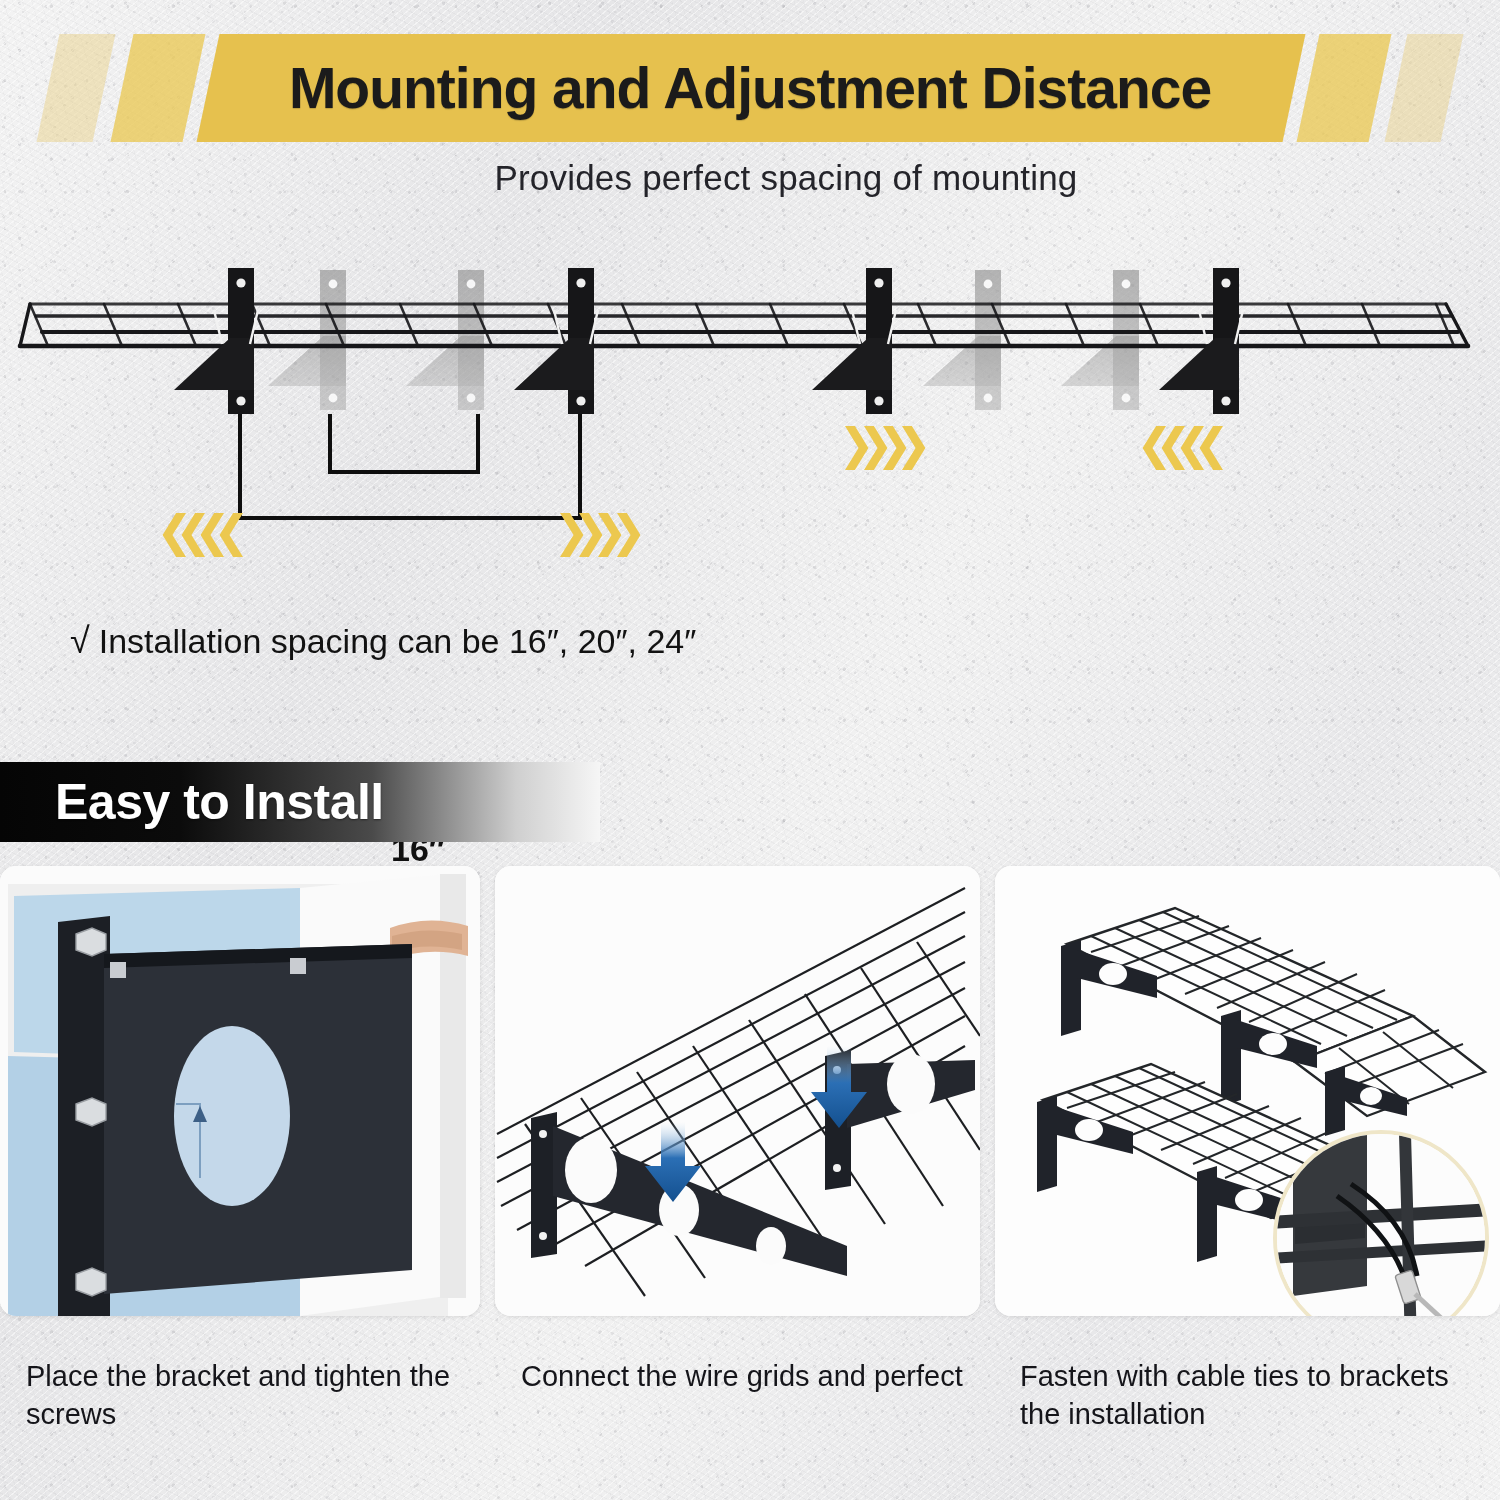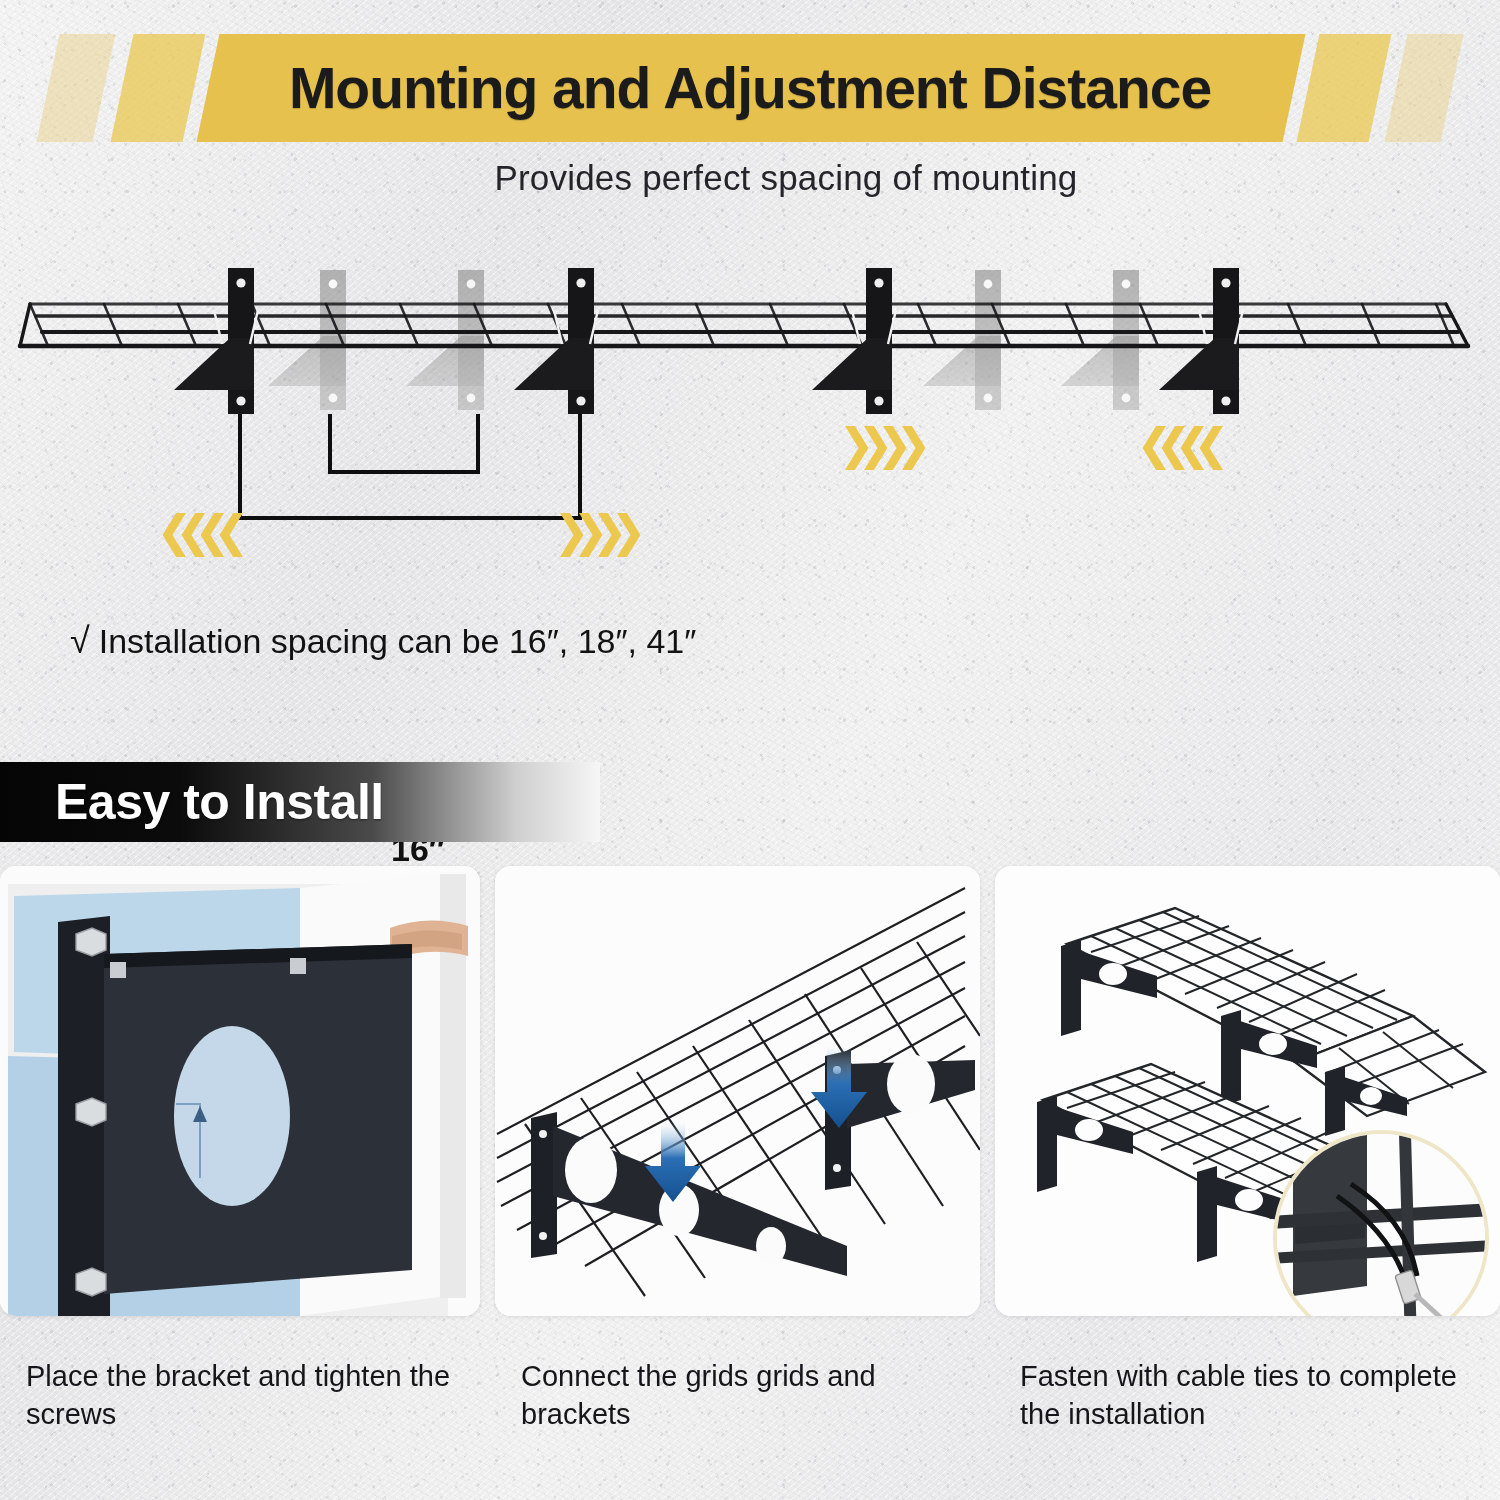--- a/index.html
+++ b/index.html
@@ -283,21 +283,21 @@
   <span></span>
 </div>
 <div class="chev left" id="chev-tr2">
   <span></span>
   <span></span>
   <span></span>
   <span></span>
 </div>
 
 <div class="check-line">
-  <span class="tick">√</span><span>Installation spacing can be 16″, 18″, 41″</span>
+  <span class="tick">√</span><span>Installation spacing can be 16″, 20″, 24″</span>
 </div>
 
 <div class="easy-bar">
   <div class="txt">Easy to Install</div>
 </div>
 
 <div class="panels">
 
   <div class="panel" id="panel1">
     <svg viewBox="0 0 480 450" preserveAspectRatio="none">
@@ -476,14 +476,14 @@
           <path d="M342,330 q58,40 72,96" stroke="#101214" stroke-width="5" fill="none"></path>
           <rect x="404" y="406" width="18" height="30" rx="3" fill="#d8d8d8" stroke="#8f8f8f" stroke-width="1.4" transform="rotate(-18 413 421)"></rect>
           <path d="M420,428 L446,452" stroke="#b8b8b8" stroke-width="5"></path>
         </g>
       </g>
     </svg>
   </div>
 </div>
 
 <div class="caption" id="cap1">Place the bracket and tighten the screws</div>
-<div class="caption" id="cap2">Connect the grids grids and brackets</div>
-<div class="caption" id="cap3">Fasten with cable ties to complete the installation</div>
+<div class="caption" id="cap2">Connect the wire grids and perfect</div>
+<div class="caption" id="cap3">Fasten with cable ties to brackets the installation</div>
 
 </body></html>

